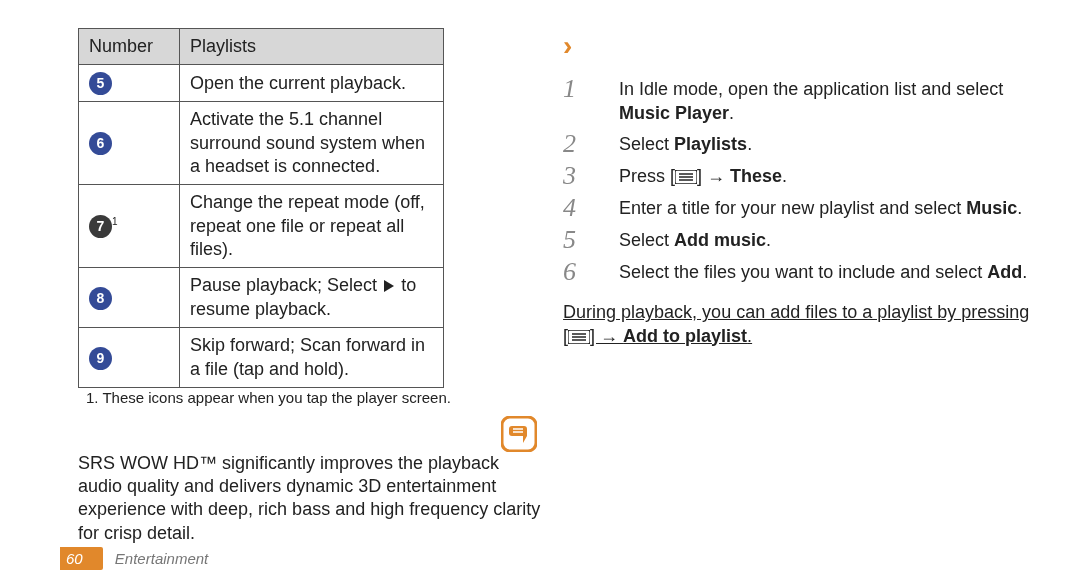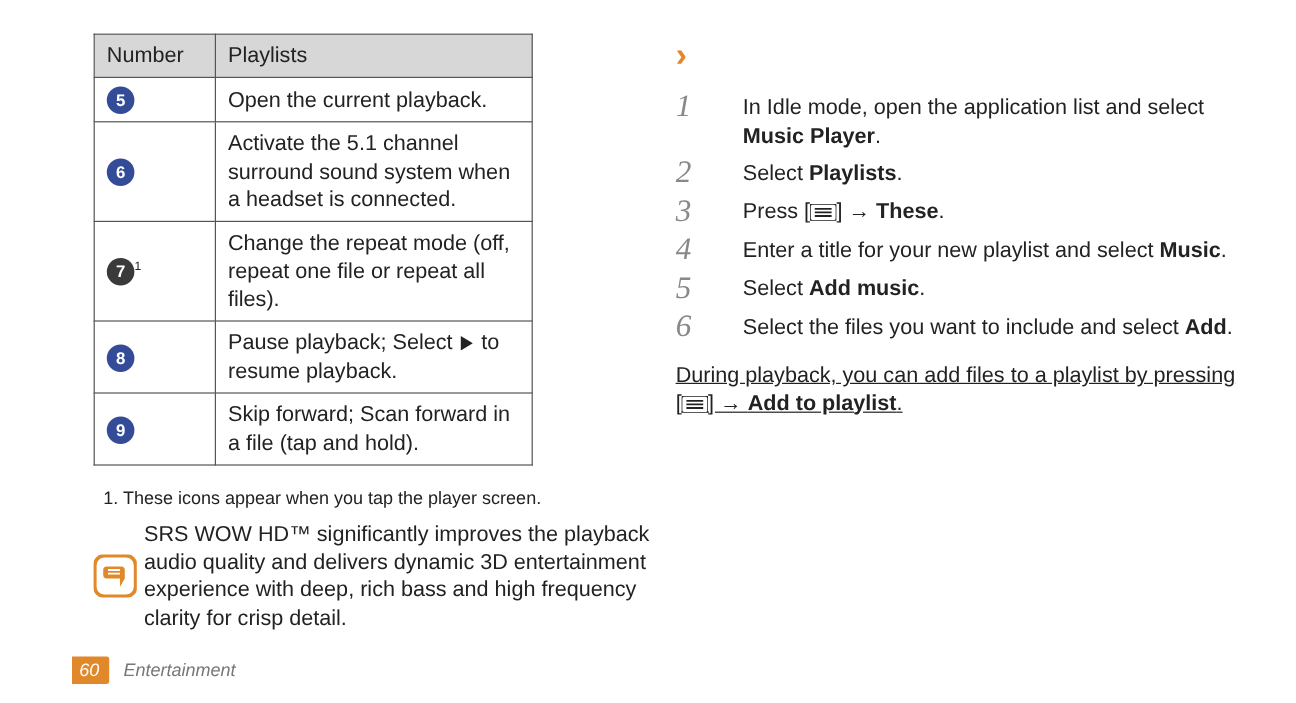--- a/index.html
+++ b/index.html
@@ -68,26 +68,27 @@
   }
   .circle-dark {
     background: #3a3a3a;
   }
   .sup {
     font-size: 10px;
     vertical-align: super;
   }
   .footnote {
     font-size: 15px;
-    margin: 18px 0 8px 8px;
+    margin: 0 0 8px 8px;
   }
   .note-row {
     display: flex;
-    align-items: center;
+    align-items: flex-end;
     margin-top: 4px;
+    flex-direction: column;
   }
   .note-icon {
     flex-shrink: 0;
     width: 36px;
     height: 36px;
     margin-right: 6px;
   }
   .note-text {
     flex: 1;
   }
@@ -137,21 +138,21 @@
     bottom: 16px;
     font-size: 15px;
     color: #777;
     font-style: italic;
   }
   .footer .pnum {
     display: inline-block;
     background: #e1882b;
     color: #fff;
     font-size: 15px;
-    padding: 2px 8px 2px 6px;
+    padding: 2px 20px 2px 6px;
     margin-right: 8px;
     border-radius: 0 2px 2px 0;
   }
 
   
   .icon-menu, .icon-play {
     display: inline-block;
     vertical-align: -2px;
   }
 </style>

